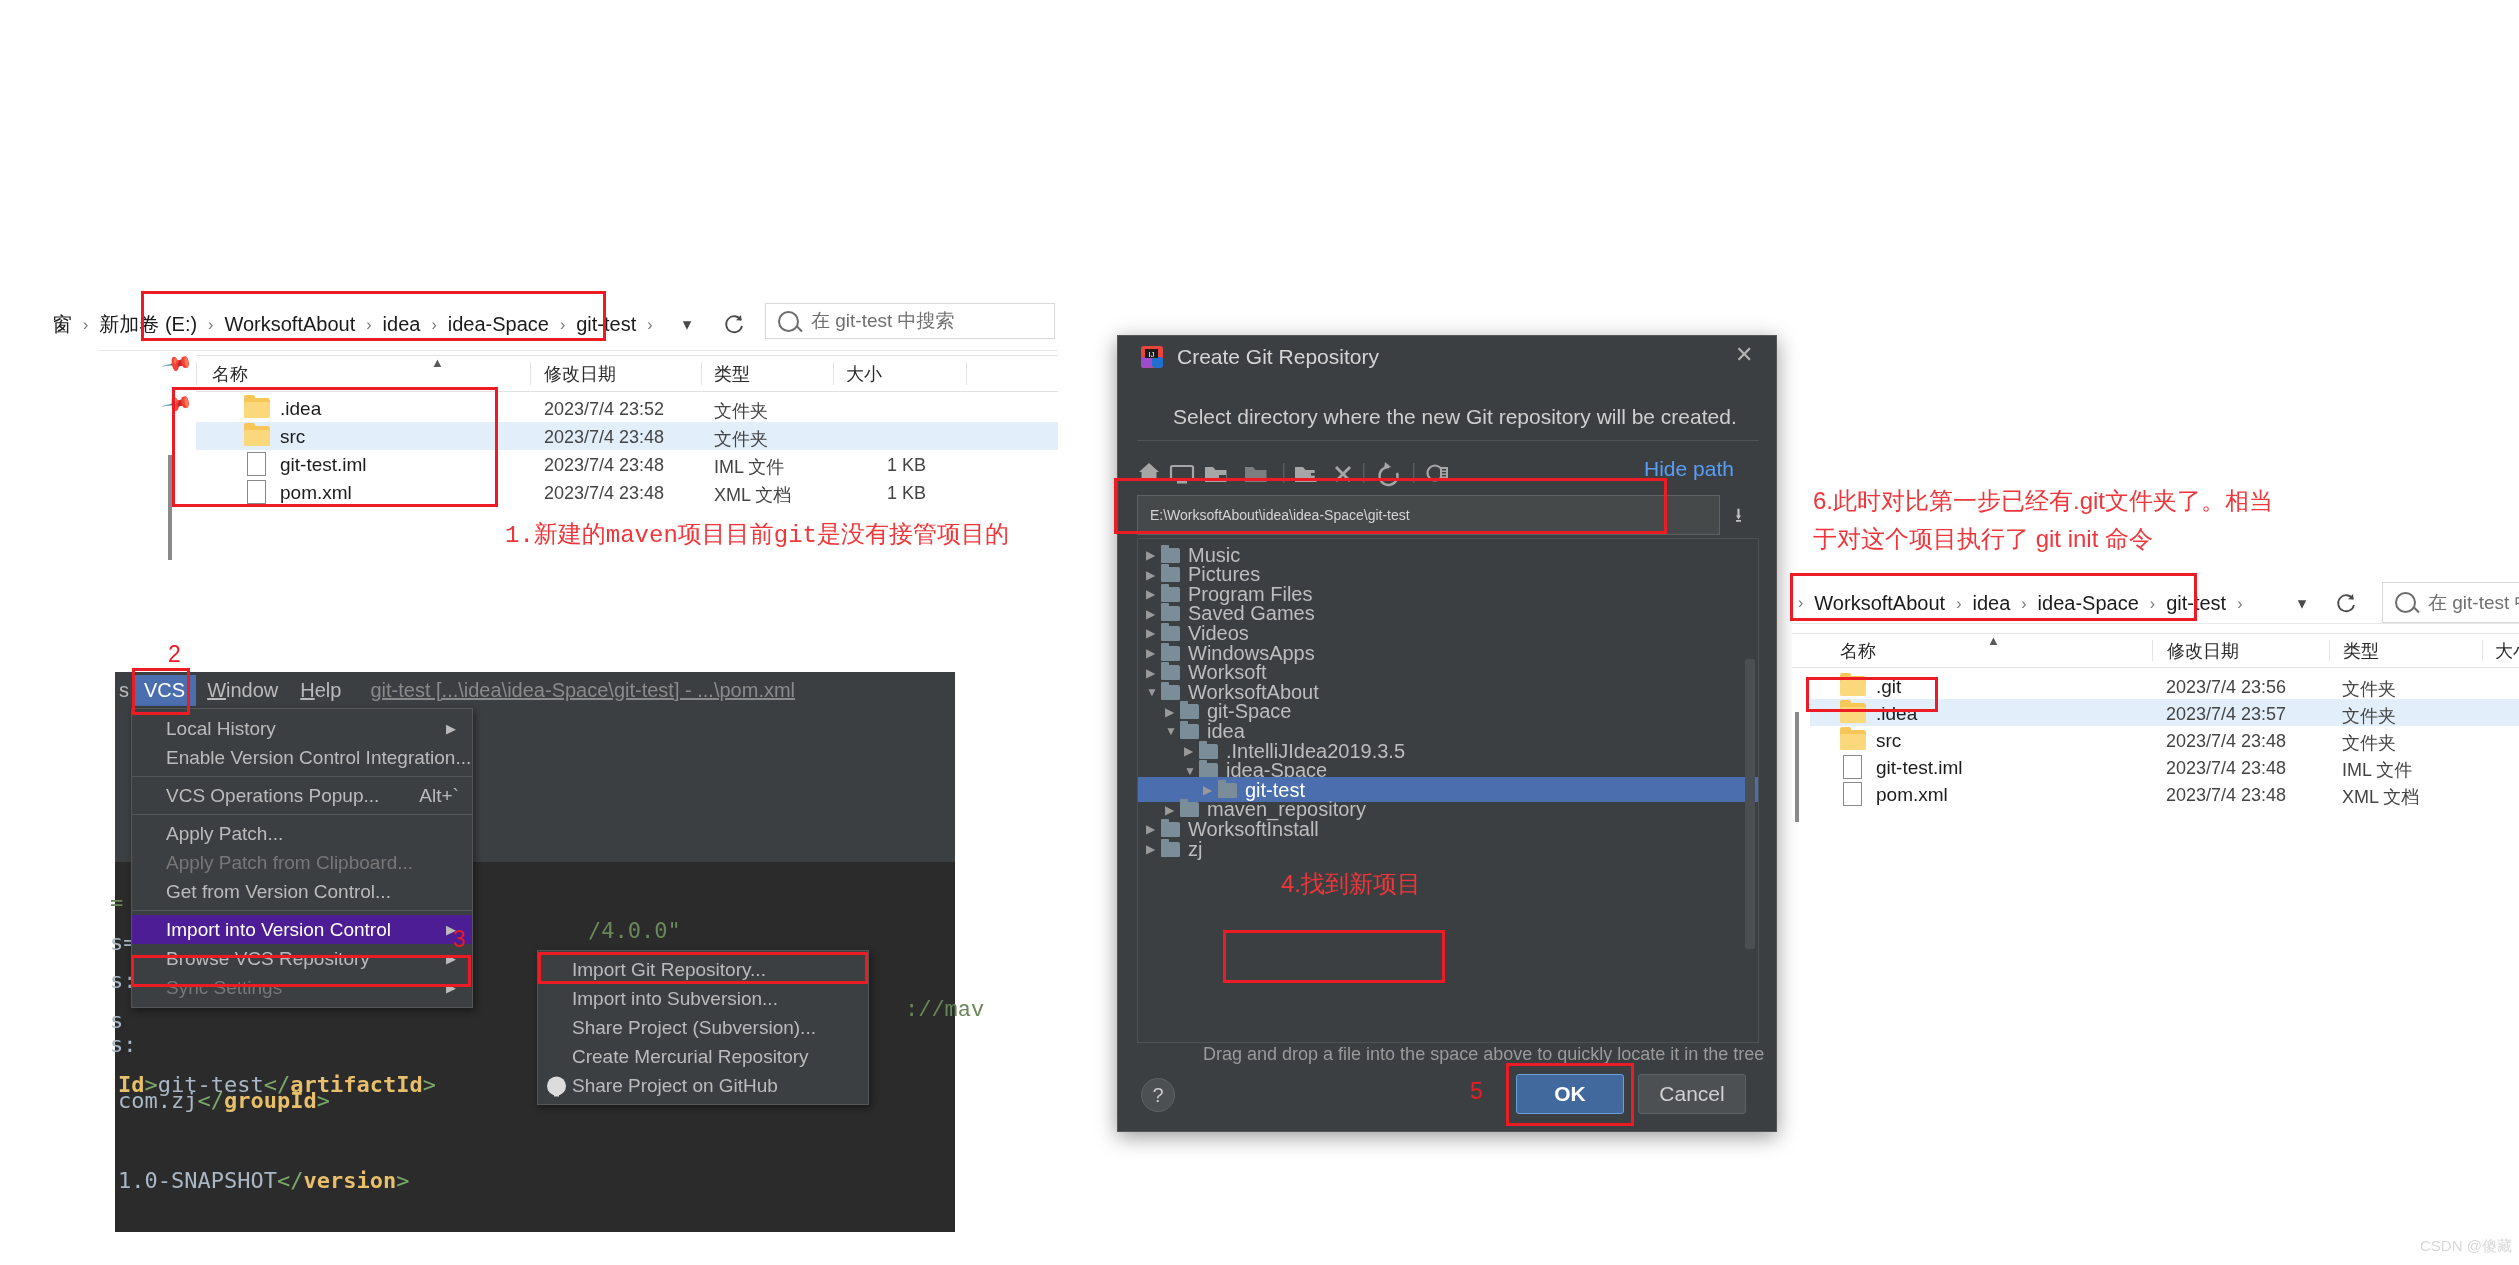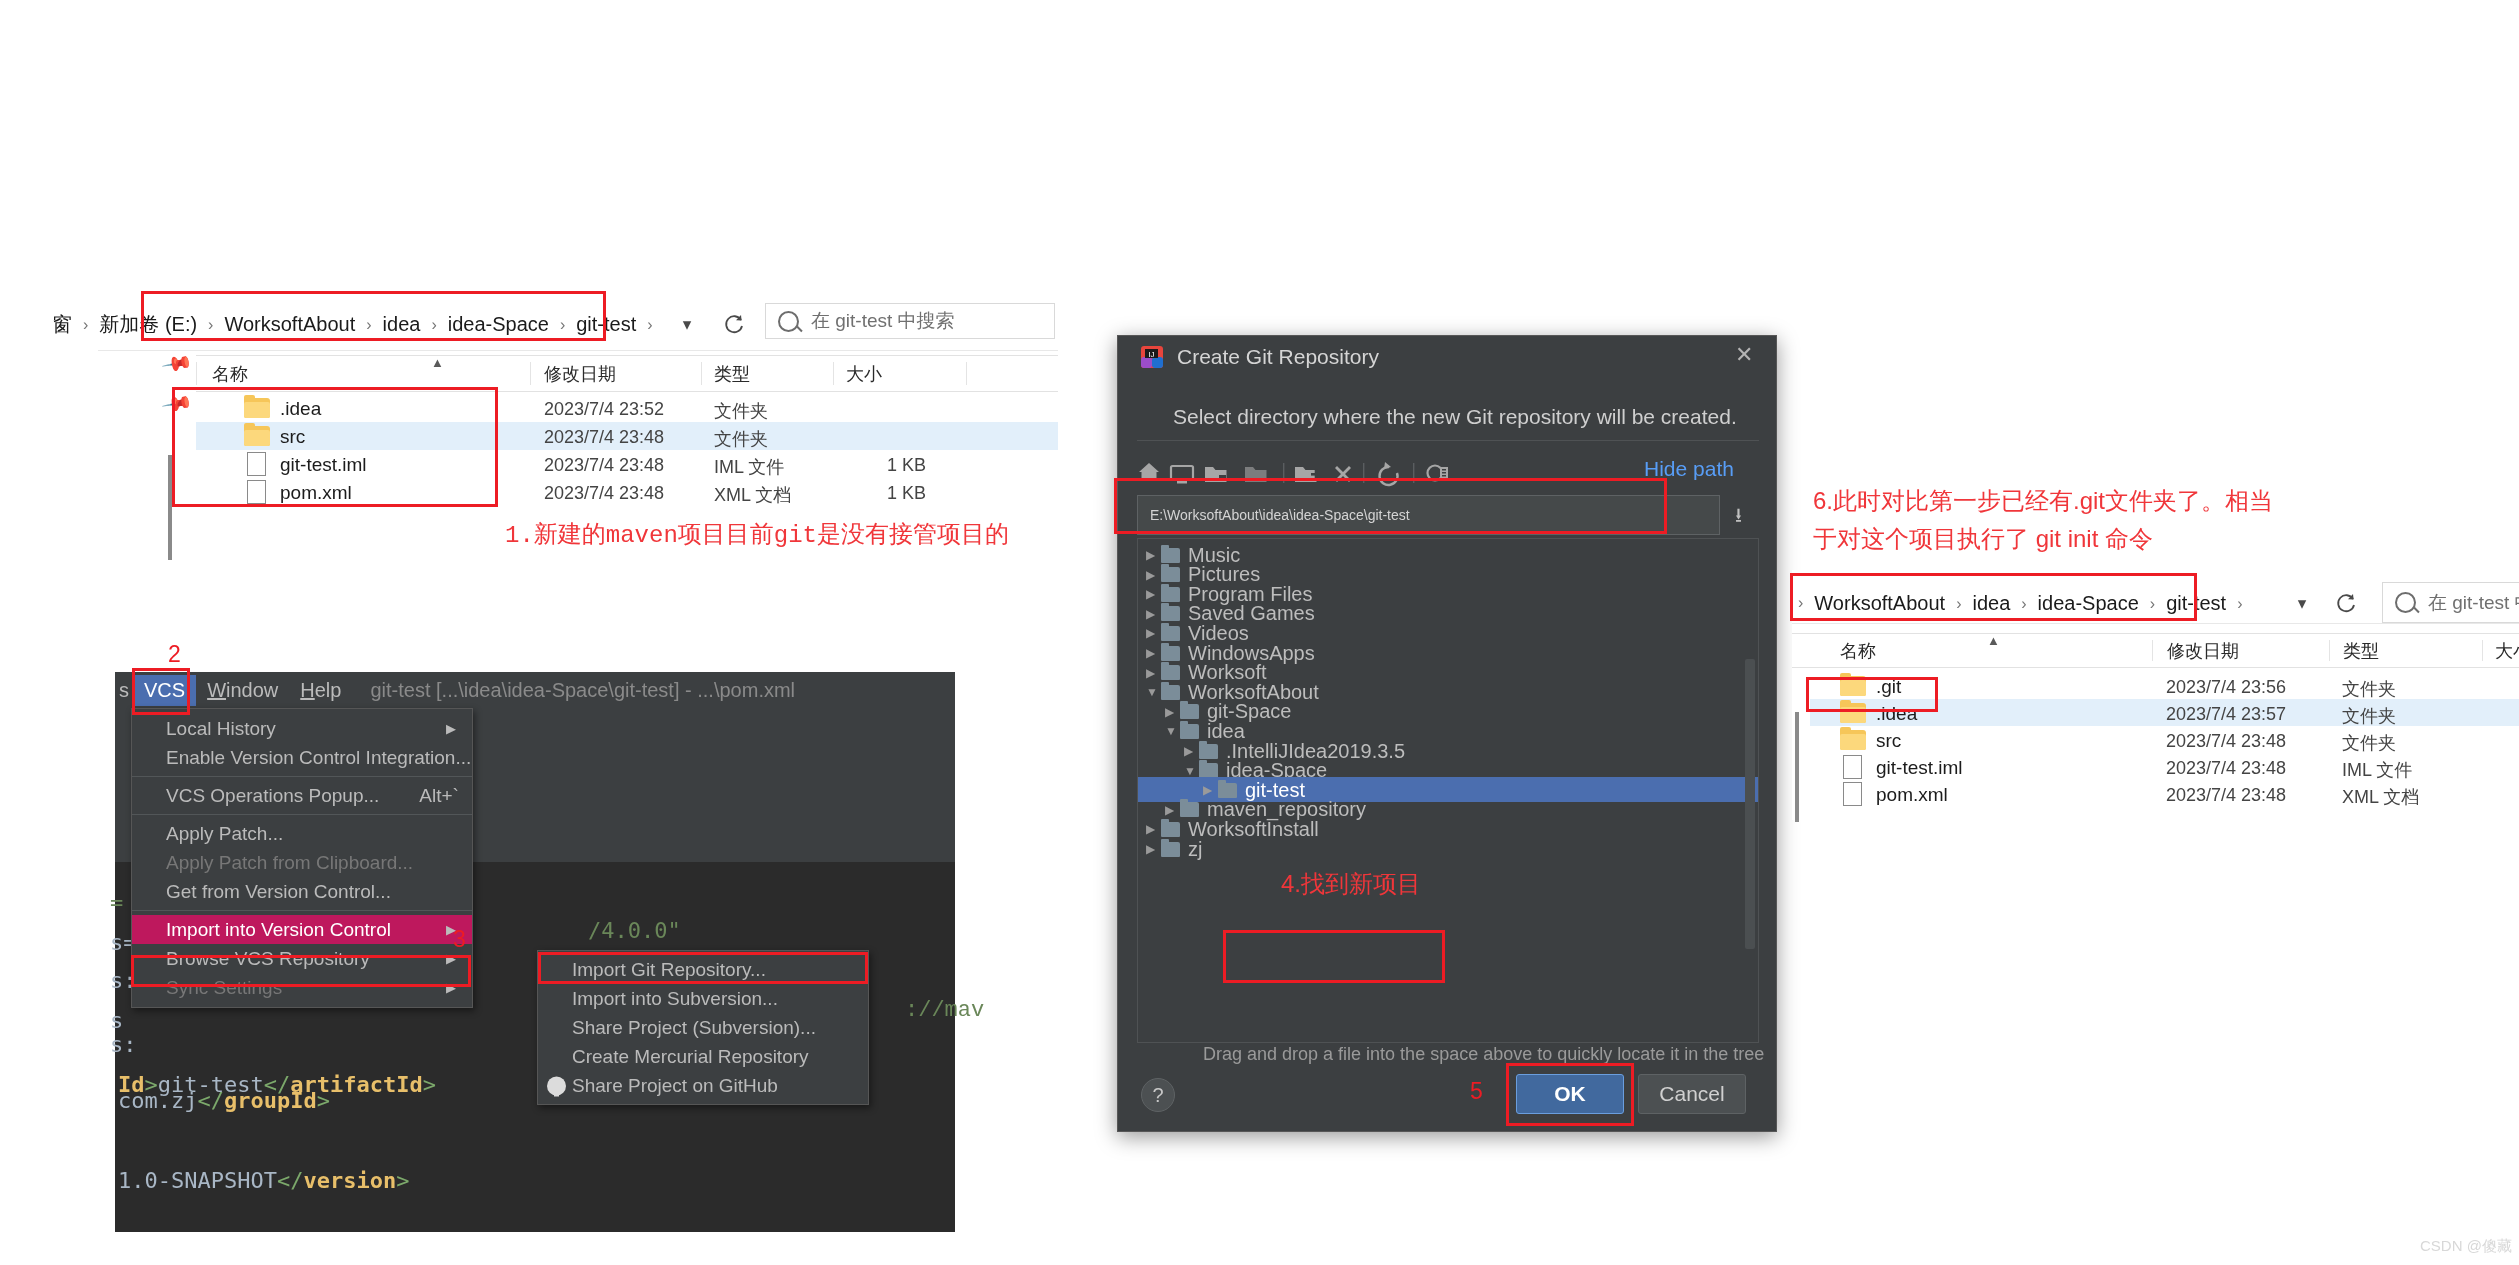--- a/index.html
+++ b/index.html
@@ -44,33 +44,33 @@
   .file-ico::after{content:"";position:absolute;right:-1px;top:-1px;border-width:0 8px 8px 0;border-style:solid;border-color:#fff transparent transparent #8a8a8a;transform:rotate(0deg);}
 
   .pin{position:absolute;color:#9a9a9a;font-size:20px;transform:rotate(35deg);}
   .navpane-line{position:absolute;background:#8a8a8a;width:4px;}
 
   
   .ij{position:absolute;background:#3c3f41;}
   .ij-menubar{position:absolute;background:#3c3f41;display:flex;align-items:center;}
   .ij-menubar .mi{font-size:20px;color:#bbbbbb;padding:4px 11px;white-space:nowrap;}
   .ij-menubar .mi.active{background:#4b6eaf;color:#ffffff;}
-  .ij-title{font-size:20px;color:#8a8a8a;margin-left:18px;white-space:nowrap;}
+  .ij-title{font-size:20px;color:#8a8a8a;margin-left:18px;white-space:nowrap;text-decoration:underline;}
   .ij-toolbarstrip{position:absolute;background:#3c3f41;border-bottom:1px solid #2b2b2b;}
   .ij-editor{position:absolute;background:#2b2b2b;}
   .code-line{position:absolute;font-family:"DejaVu Sans Mono","Liberation Mono",monospace;font-size:22px;white-space:pre;}
   .c-plain{color:#a9b7c6;}
   .c-tag{color:#e8bf6a;font-weight:bold;}
   .c-angle{color:#7ca96b;}
   .c-str{color:#6a8759;}
 
   .menu{position:absolute;background:#3c3f41;border:1px solid #565656;box-shadow:2px 3px 7px rgba(0,0,0,.45);}
   .menuitem{position:relative;display:flex;align-items:center;height:29px;padding:0 16px 0 34px;font-size:19px;color:#bbbbbb;white-space:nowrap;}
   .menuitem.disabled{color:#777777;}
-  .menuitem.hl{background:#be185d;color:#ffffff;}
+  .menuitem.hl{background:#4c1d95;color:#ffffff;}
   .menuitem .shortcut{margin-left:auto;padding-left:40px;color:#bbbbbb;font-size:19px;}
   .menuitem .arrow{margin-left:auto;padding-left:30px;font-size:13px;color:#bbbbbb;}
   .menusep{height:1px;background:#525658;margin:4px 0;}
   .gh-ico{position:absolute;left:9px;top:50%;transform:translateY(-50%);width:19px;height:19px;border-radius:50%;background:#dcdcdc;}
   .gh-ico::after{content:"";position:absolute;left:7px;bottom:-1px;width:5px;height:6px;background:#dcdcdc;}
 
   
   .dlg{position:absolute;background:#3c3f41;border:1px solid #575757;box-shadow:0 5px 20px rgba(0,0,0,.4);}
   .dlg-title{position:absolute;font-size:21px;color:#d5d5d5;white-space:nowrap;}
   .dlg-sub{position:absolute;font-size:21px;color:#cfcfcf;white-space:nowrap;}

